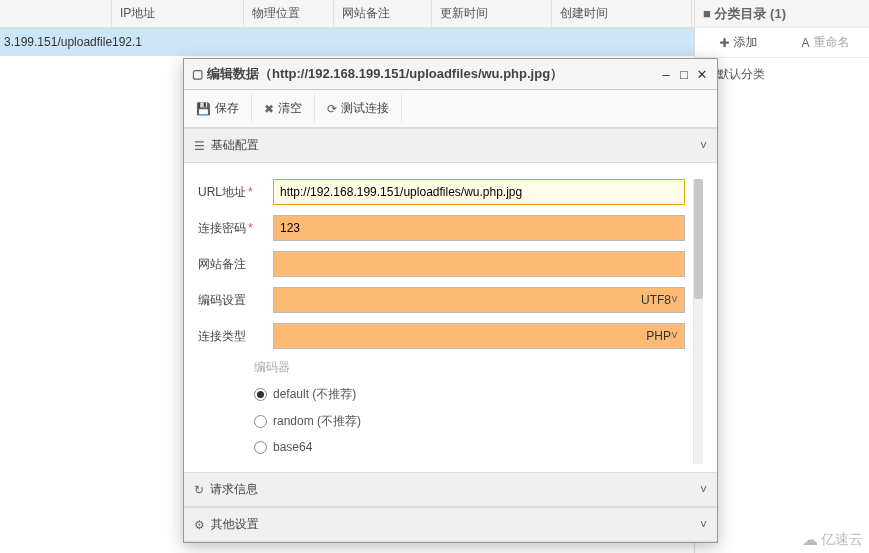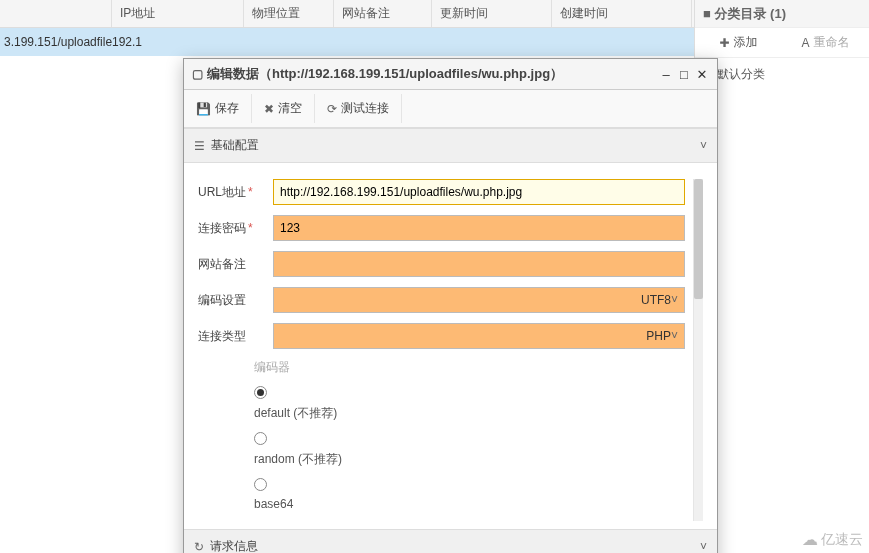--- a/index.html
+++ b/index.html
@@ -163,21 +163,21 @@
       border: 1px solid #bbb;
       padding: 0 6px;
       font-size: 12px;
       font-family: inherit;
       background: #fdba74;
     }
     .form-row input.highlight { border-color: #e0a800; background: #fffde8; }
     .select { display: flex; align-items: center; justify-content: flex-end; cursor: pointer; }
     .subgroup { margin-left: 56px; }
     .subgroup-title { color: #aaa; font-size: 12px; margin: 6px 0 10px 0; }
-    .radio-row { display: flex; align-items: flex-start; gap: 6px; margin-bottom: 10px; color: #555; cursor: pointer; font-size: 12px; flex-direction: column;}
+    .radio-row { display: flex; align-items: center; gap: 6px; margin-bottom: 10px; color: #555; cursor: pointer; font-size: 12px;}
     .radio {
       width: 13px; height: 13px; border: 1px solid #888; border-radius: 50%;
       display: inline-flex; align-items: center; justify-content: center;
     }
     .radio.checked::after { content: ""; width: 7px; height: 7px; background: #333; border-radius: 50%; }
     .scrollbar {
       width: 10px; background: #f0f0f0; position: relative; border-left: 1px solid #e5e5e5;
     }
     .scrollbar-thumb {
       position: absolute; top: 0; left: 0; right: 0; height: 120px;

